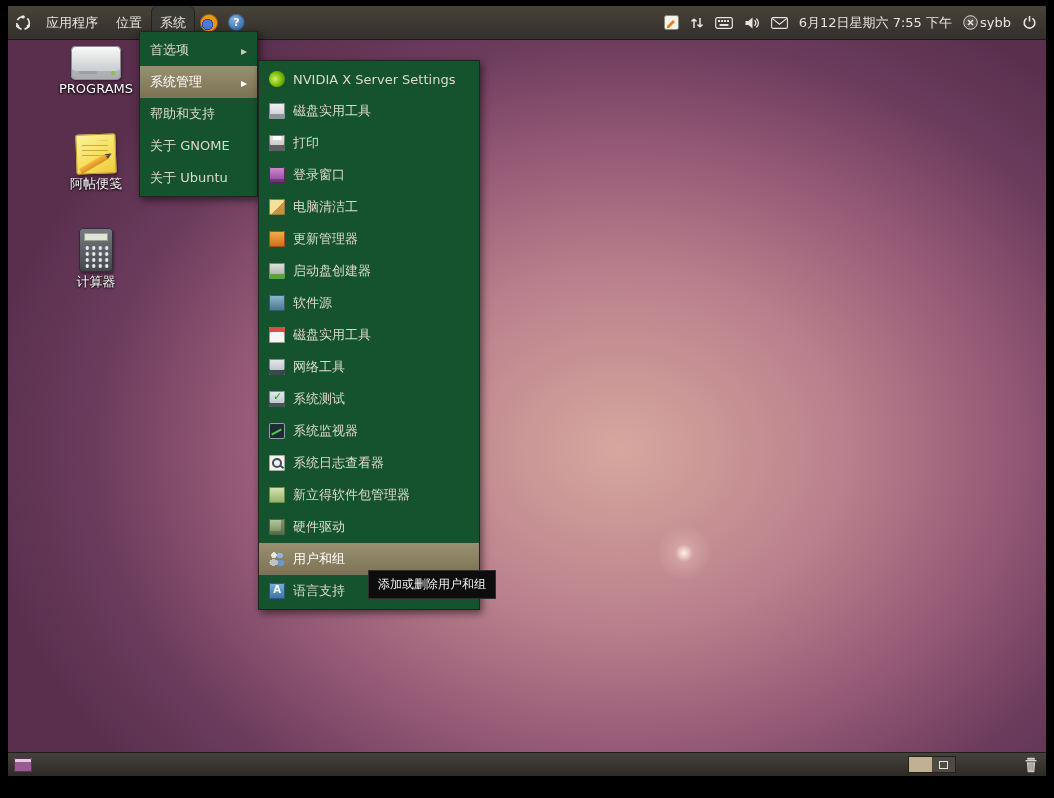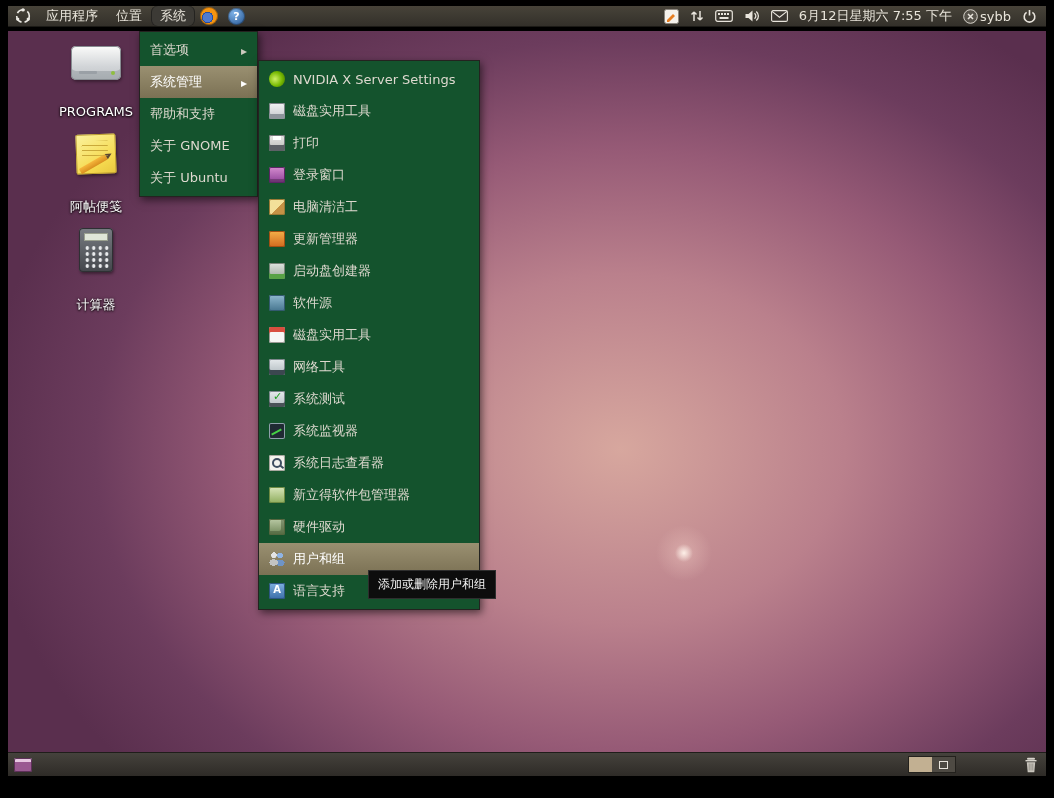--- a/index.html
+++ b/index.html
@@ -2,21 +2,21 @@
 <html><head>
 <meta charset="utf-8">
 <style>
   * { box-sizing: border-box; margin: 0; padding: 0; }
   html,body { width:1054px; height:798px; background:#000; overflow:hidden;
     font-family:"DejaVu Sans", sans-serif; }
 
   .frame { position:absolute; left:8px; top:6px; width:1038px; height:770px; }
 
   
-  .top-panel { position:absolute; left:0; top:0; width:100%; height:21px;
+  .top-panel { position:absolute; left:0; top:0; width:100%; height:34px;
     background:linear-gradient(#474339,#33302a); border-bottom:1px solid #1b1a16;
     display:flex; align-items:stretch; color:#e8e4da; font-size:13px; z-index:40; }
   .tp-left { display:flex; align-items:stretch; }
   .logo-btn { display:flex; align-items:center; padding:0 6px 0 7px; }
   .menu-btn { display:flex; align-items:center; padding:0 9px; cursor:default; }
   .menu-btn.open { background:#3c3a35; box-shadow:inset 1px 0 0 #242320, inset -1px 0 0 #242320;border-radius:6px; }
   .launcher { display:flex; align-items:center; padding:0 5px; }
   .fx { width:18px; height:18px; border-radius:50%;
     background:radial-gradient(circle at 42% 58%, #4f7bd0 0 32%, #2a4f9e 33% 38%, #f59411 39% 74%, #d35400 100%);
     box-shadow:inset 0 0 0 1px rgba(0,0,0,.35); }
@@ -34,21 +34,21 @@
   .wallpaper { position:absolute; left:0; top:25px; width:100%; height:721px;
     background:
       radial-gradient(circle 9px at 676px 522px, rgba(255,243,235,.95), rgba(255,243,235,0)),
       radial-gradient(circle 28px at 676px 522px, rgba(250,215,205,.38), rgba(250,215,205,0)),
       radial-gradient(ellipse 640px 500px at 59% 58%, #d7a79e 0%, #ba808c 35%, #965a76 60%, #6c3c5d 82%, #5a2f4e 100%),
       linear-gradient(160deg, #683961 0%, #5c3054 40%, #4f2947 100%);
     background-color:#532c4b; }
 
   
   .dicon { position:absolute; width:104px; left:36px; display:flex; flex-direction:column;
-    align-items:center; gap:24px; z-index:5; }
+    align-items:center; gap:1px; z-index:5; }
   .dicon .dlabel { color:#fff; font-size:13px; text-shadow:0 1px 2px #000, 0 0 3px rgba(0,0,0,.8);
     text-align:center; white-space:nowrap; }
   .ic-drive { position:relative; width:50px; height:34px; border-radius:5px;
     background:linear-gradient(#fbfbfa,#d2d5d8 60%,#bfc3c7);
     box-shadow:inset 0 0 0 1px #878c91, inset 0 -9px 0 rgba(120,128,136,.35), 1px 2px 3px rgba(0,0,0,.35); }
   .ic-drive::before { content:""; position:absolute; left:8px; bottom:6px; width:18px; height:3px;
     background:#9aa0a6; border-radius:1px; }
   .ic-drive::after { content:""; position:absolute; right:6px; bottom:5px; width:4px; height:4px;
     border-radius:50%; background:#8fbf3f; }
   .ic-note { position:relative; width:40px; height:40px; border-radius:2px;

